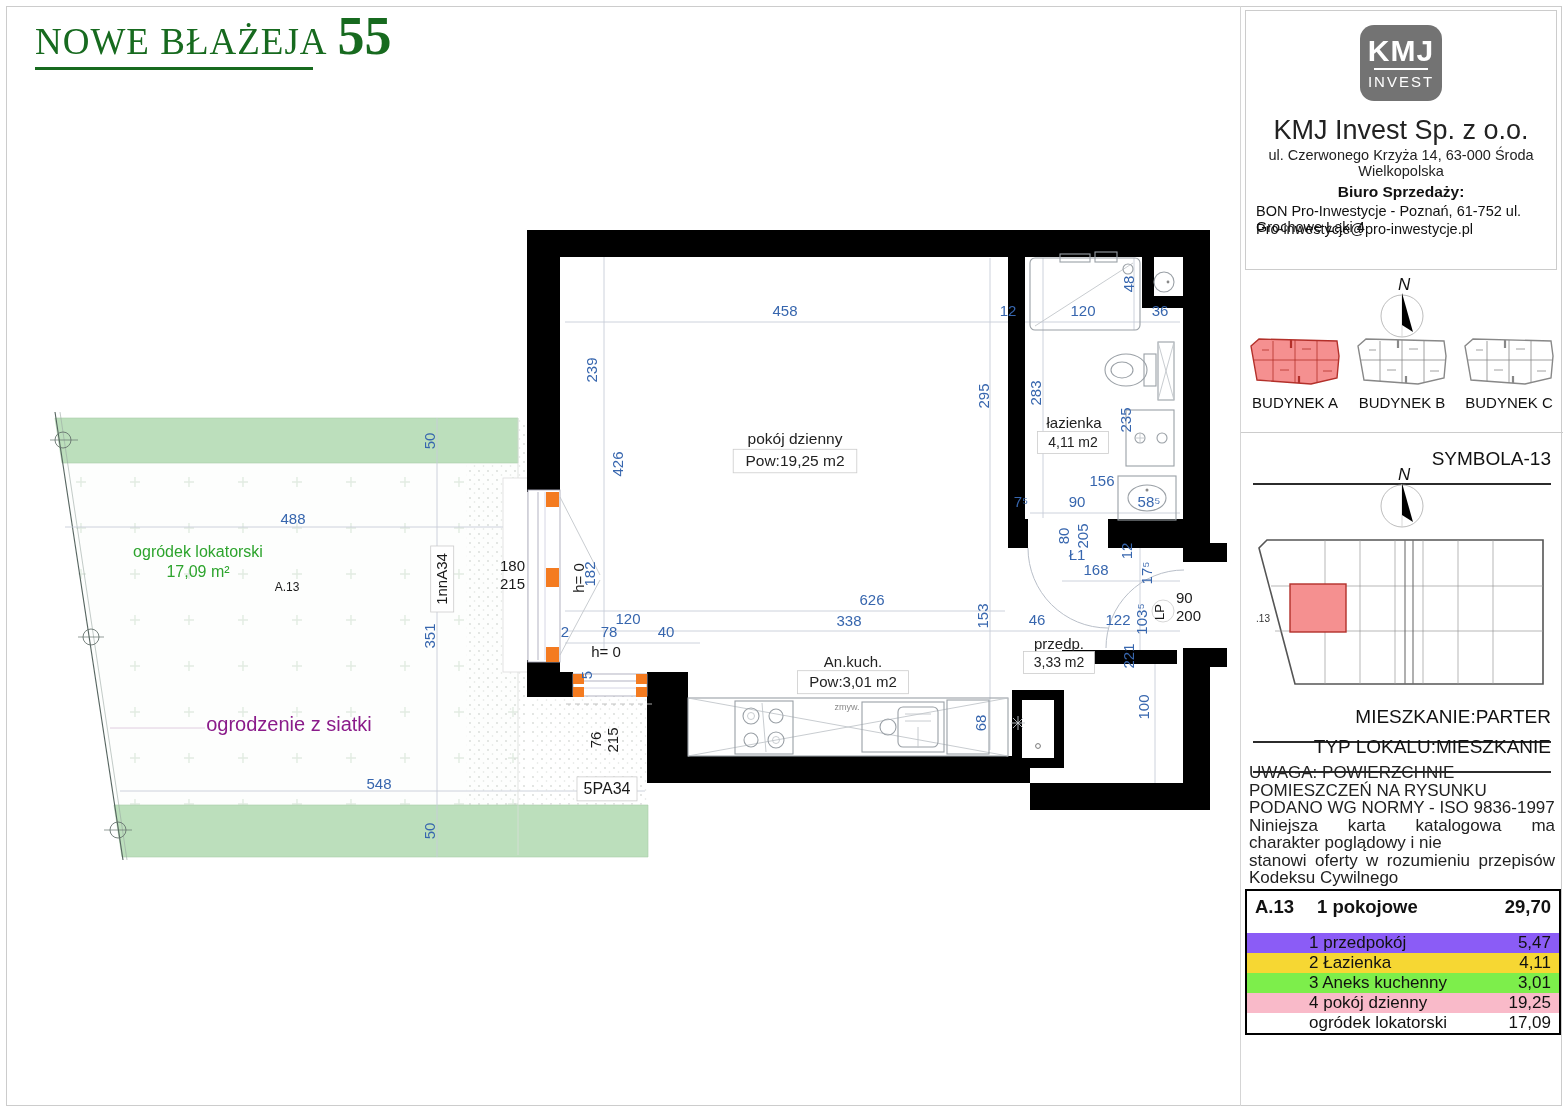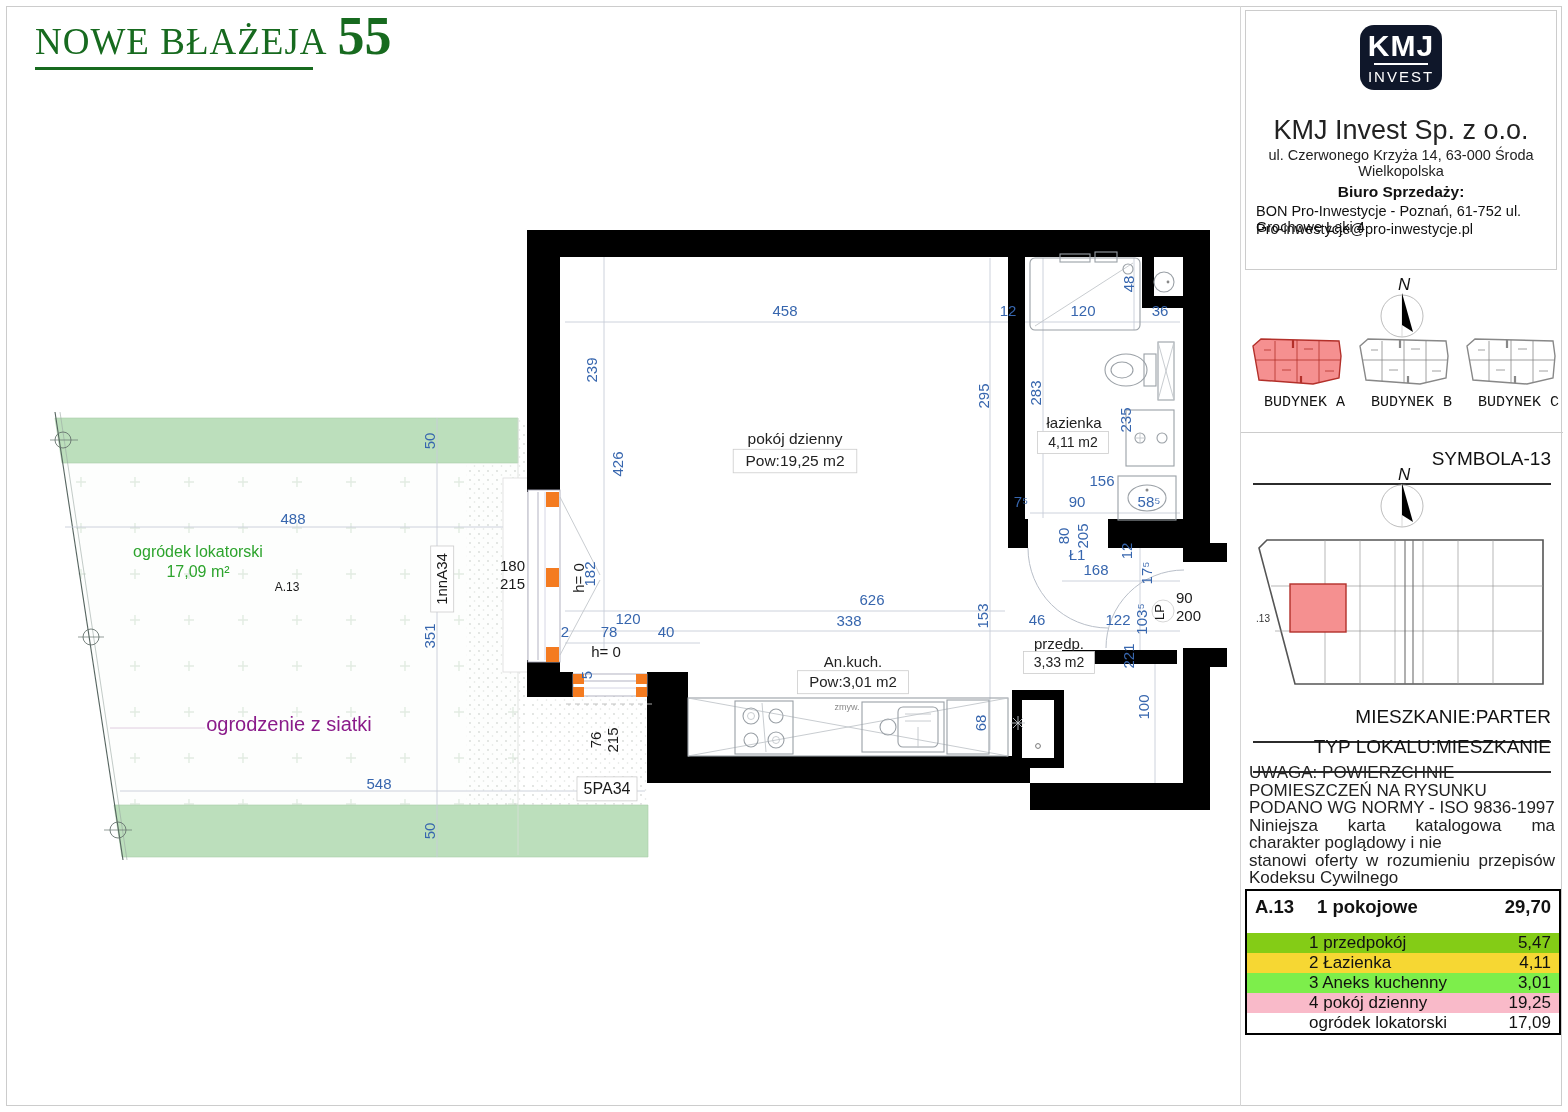--- a/index.html
+++ b/index.html
@@ -25,39 +25,39 @@
   .lab-gry{fill:#8a8a8a;}
   .dimline{stroke:#c7cdd8;stroke-width:0.9;}
   .fixt{stroke:#9aa0a6;stroke-width:1.1;fill:none;}
   .fixtl{stroke:#c2c6cb;stroke-width:0.9;fill:none;}
   .wall{fill:#000;}
   .arc{stroke:#b9bfc9;stroke-width:1;fill:none;}
 
   
   #sidebar{position:absolute;left:1240px;top:6px;width:322px;height:1100px;border-left:1px solid #d5d5d5;}
   #company-box{position:absolute;left:4px;top:4px;width:310px;height:258px;border:1px solid #ccc;}
-  #kmj-logo{position:absolute;left:50%;top:14px;transform:translateX(-50%);width:82px;height:65px;
-            background:#0f172a;border-radius:14px;display:flex;flex-direction:column;align-items:center;justify-content:center;}
+  #kmj-logo{position:absolute;left:50%;top:14px;transform:translateX(-50%);width:82px;height:76px;
+            background:#737373;border-radius:14px;display:flex;flex-direction:column;align-items:center;justify-content:center;}
   #kmj-logo .t{color:#fff;font-size:30px;font-weight:bold;letter-spacing:1px;line-height:30px;}
   #kmj-logo .bar{width:54px;height:2px;background:#fff;margin:2px 0 3px;}
   #kmj-logo .b{color:#fff;font-size:15px;letter-spacing:2px;}
   .co-name{position:absolute;left:0;right:0;top:104px;text-align:center;font-size:27px;color:#222;}
   .co-addr{position:absolute;left:0;right:0;top:136px;text-align:center;font-size:14.5px;color:#222;}
   .sales-h{position:absolute;left:0;right:0;top:172px;text-align:center;font-size:15.5px;font-weight:bold;}
   .sales-1{position:absolute;left:10px;top:192px;font-size:14.5px;}
   .sales-2{position:absolute;left:10px;top:210px;font-size:14.5px;}
   .phones{position:absolute;left:10px;right:10px;top:234px;font-size:14.5px;}
   .phones .pr{display:flex;justify-content:space-between;line-height:18px;}
 
   .compass-wrap{position:absolute;left:0;right:0;display:flex;justify-content:center;}
   .compass-wrap svg{overflow:visible;}
   .cmp-n{font-size:17px;fill:#111;font-style:italic;}
 
   #buildings{position:absolute;left:4px;top:330px;width:314px;display:flex;justify-content:space-between;}
-  .bld{width:100px;display:flex;flex-direction:column;align-items:flex-end;font-family:Liberation Mono, monospace;}
+  .bld{width:100px;display:flex;flex-direction:column;align-items:center;}
   .bld svg{width:96px;height:52px;}
   .bld .bl{font-size:15px;margin-top:6px;color:#111;}
   .bm-red{fill:#f59090;stroke:#b3302a;}
   .bm-gray{fill:#ffffff;stroke:#888;}
   #bld-divider{position:absolute;left:0px;top:426px;width:322px;border-top:1px solid #ccc;}
 
   .kv-row{position:absolute;left:12px;right:12px;display:flex;justify-content:flex-end;
           font-size:19px;color:#111;border-bottom:2px solid #2b2b2b;padding-bottom:13px;}
   #overview-svg{position:absolute;left:4px;top:520px;}
 
@@ -553,21 +553,21 @@
     </div>
 
     <div id="area-table">
       <div class="hd">
         <span class="u">A.13</span>
         <span class="t">1 pokojowe</span>
         <span class="a">29,70</span>
       </div>
       <div class="spacer"></div>
       <div id="area-rows">
-          <div class="ar-row" style="background: #84cc16;">
+          <div class="ar-row" style="background: #8b5cf6;">
             <span class="nm">1 przedpokój</span>
             <span class="ar">5,47</span>
           </div>
           <div class="ar-row" style="background: rgb(246, 215, 51);">
             <span class="nm">2 Łazienka</span>
             <span class="ar">4,11</span>
           </div>
           <div class="ar-row" style="background: rgb(125, 238, 75);">
             <span class="nm">3 Aneks kuchenny</span>
             <span class="ar">3,01</span>

